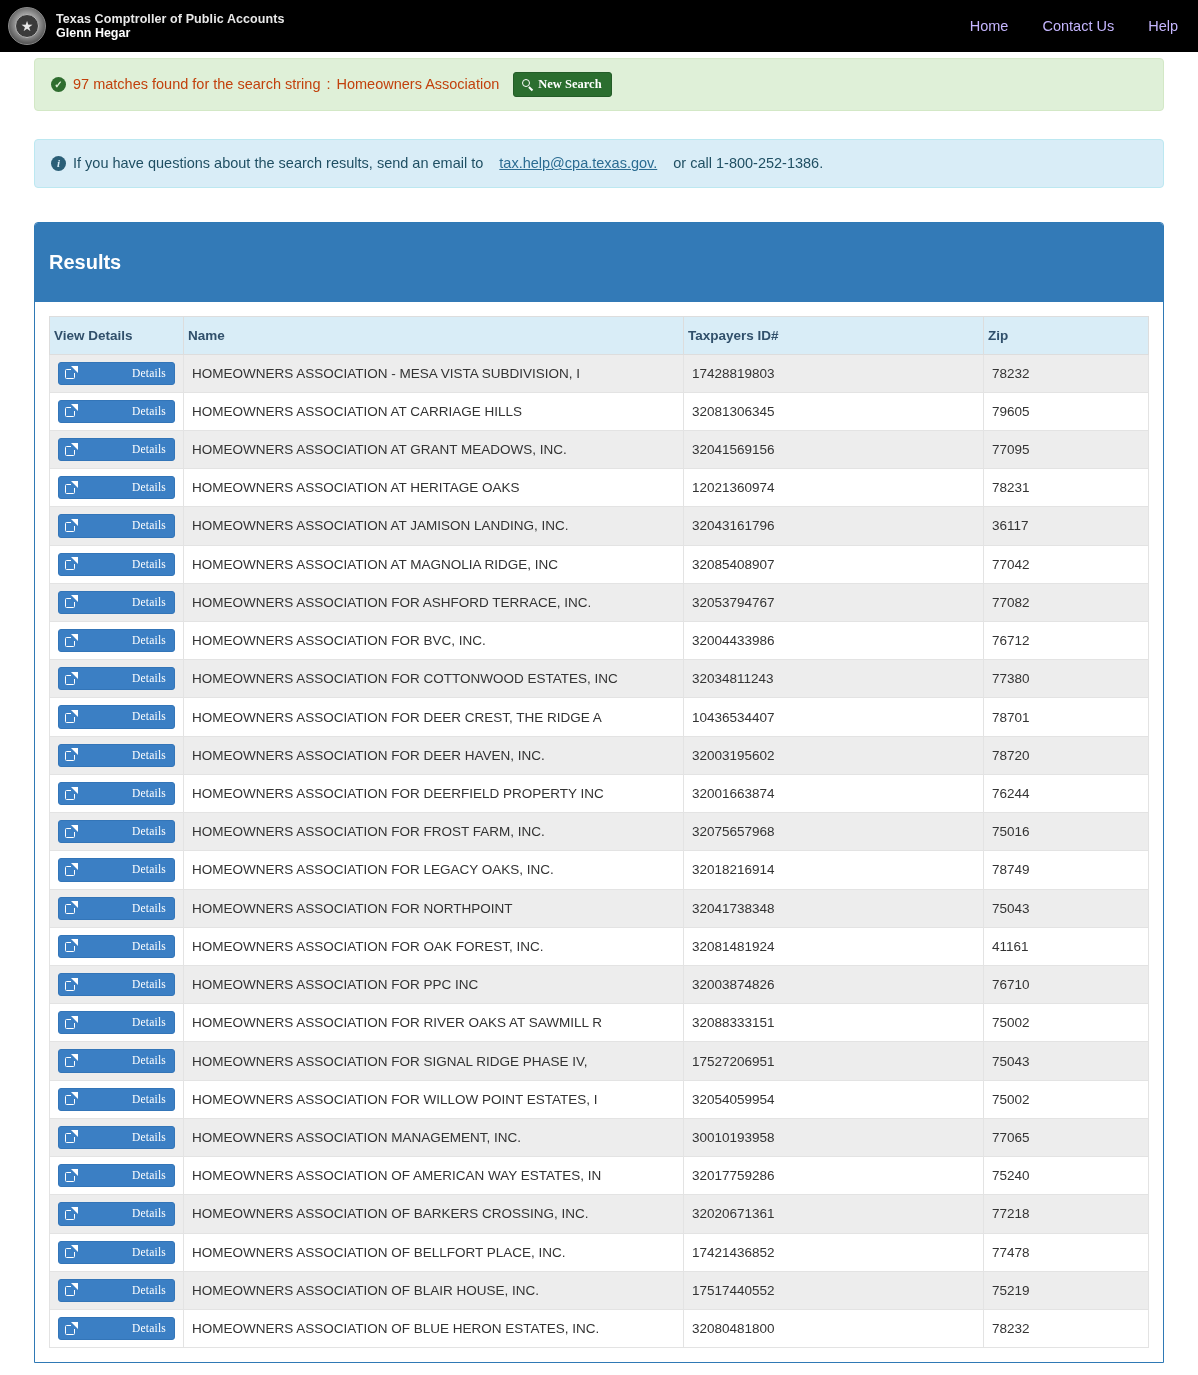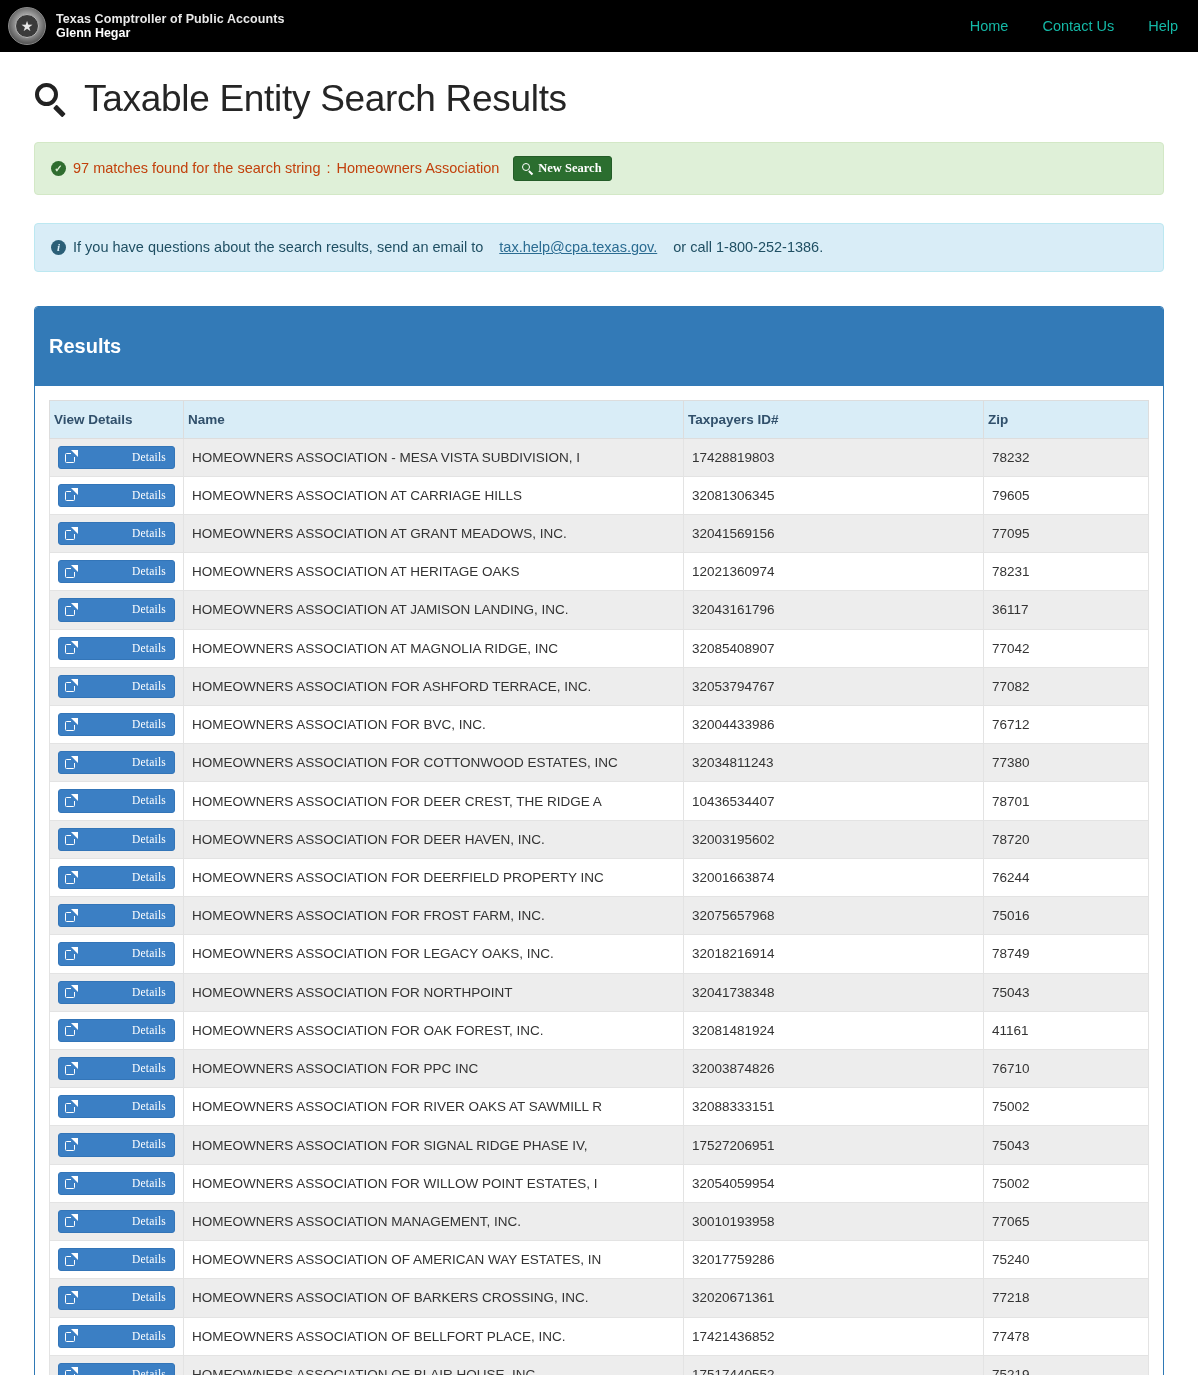--- a/index.html
+++ b/index.html
@@ -68,21 +68,21 @@
     font-weight: bold;
     white-space: nowrap;
   }
   .topnav {
     margin-left: auto;
     display: flex;
     align-items: center;
     gap: 34px;
   }
   .topnav a {
-    color: #14b8a6;
+    color: #c4b5fd;
     font-size: 14.5px;
     text-decoration: none;
     white-space: nowrap;
   }
 
   
   .container {
     width: 1150px;
     margin: 0 auto;
     padding: 0;
@@ -327,27 +327,20 @@
   </div>
   <nav class="topnav">
     <a href="#">Home</a>
     <a href="#">Contact Us</a>
     <a href="#">Help</a>
   </nav>
 </div>
 
 <div class="container">
 
-  <div class="page-head">
-    <div class="mag">
-      <span class="ring"></span>
-      <span class="handle"></span>
-    </div>
-    <h1 class="page-title">Taxable Entity Search Results</h1>
-  </div>
 
   <div class="alert alert-success">
     <span class="ico-check">✓</span>
     <span class="txt">97 matches found for the search string</span>
     <span class="sep txt">:</span>
     <span class="txt">Homeowners Association</span>
     <button class="btn-newsearch">
       <span class="mini-mag">
         <span class="ring"></span>
         <span class="handle"></span>

